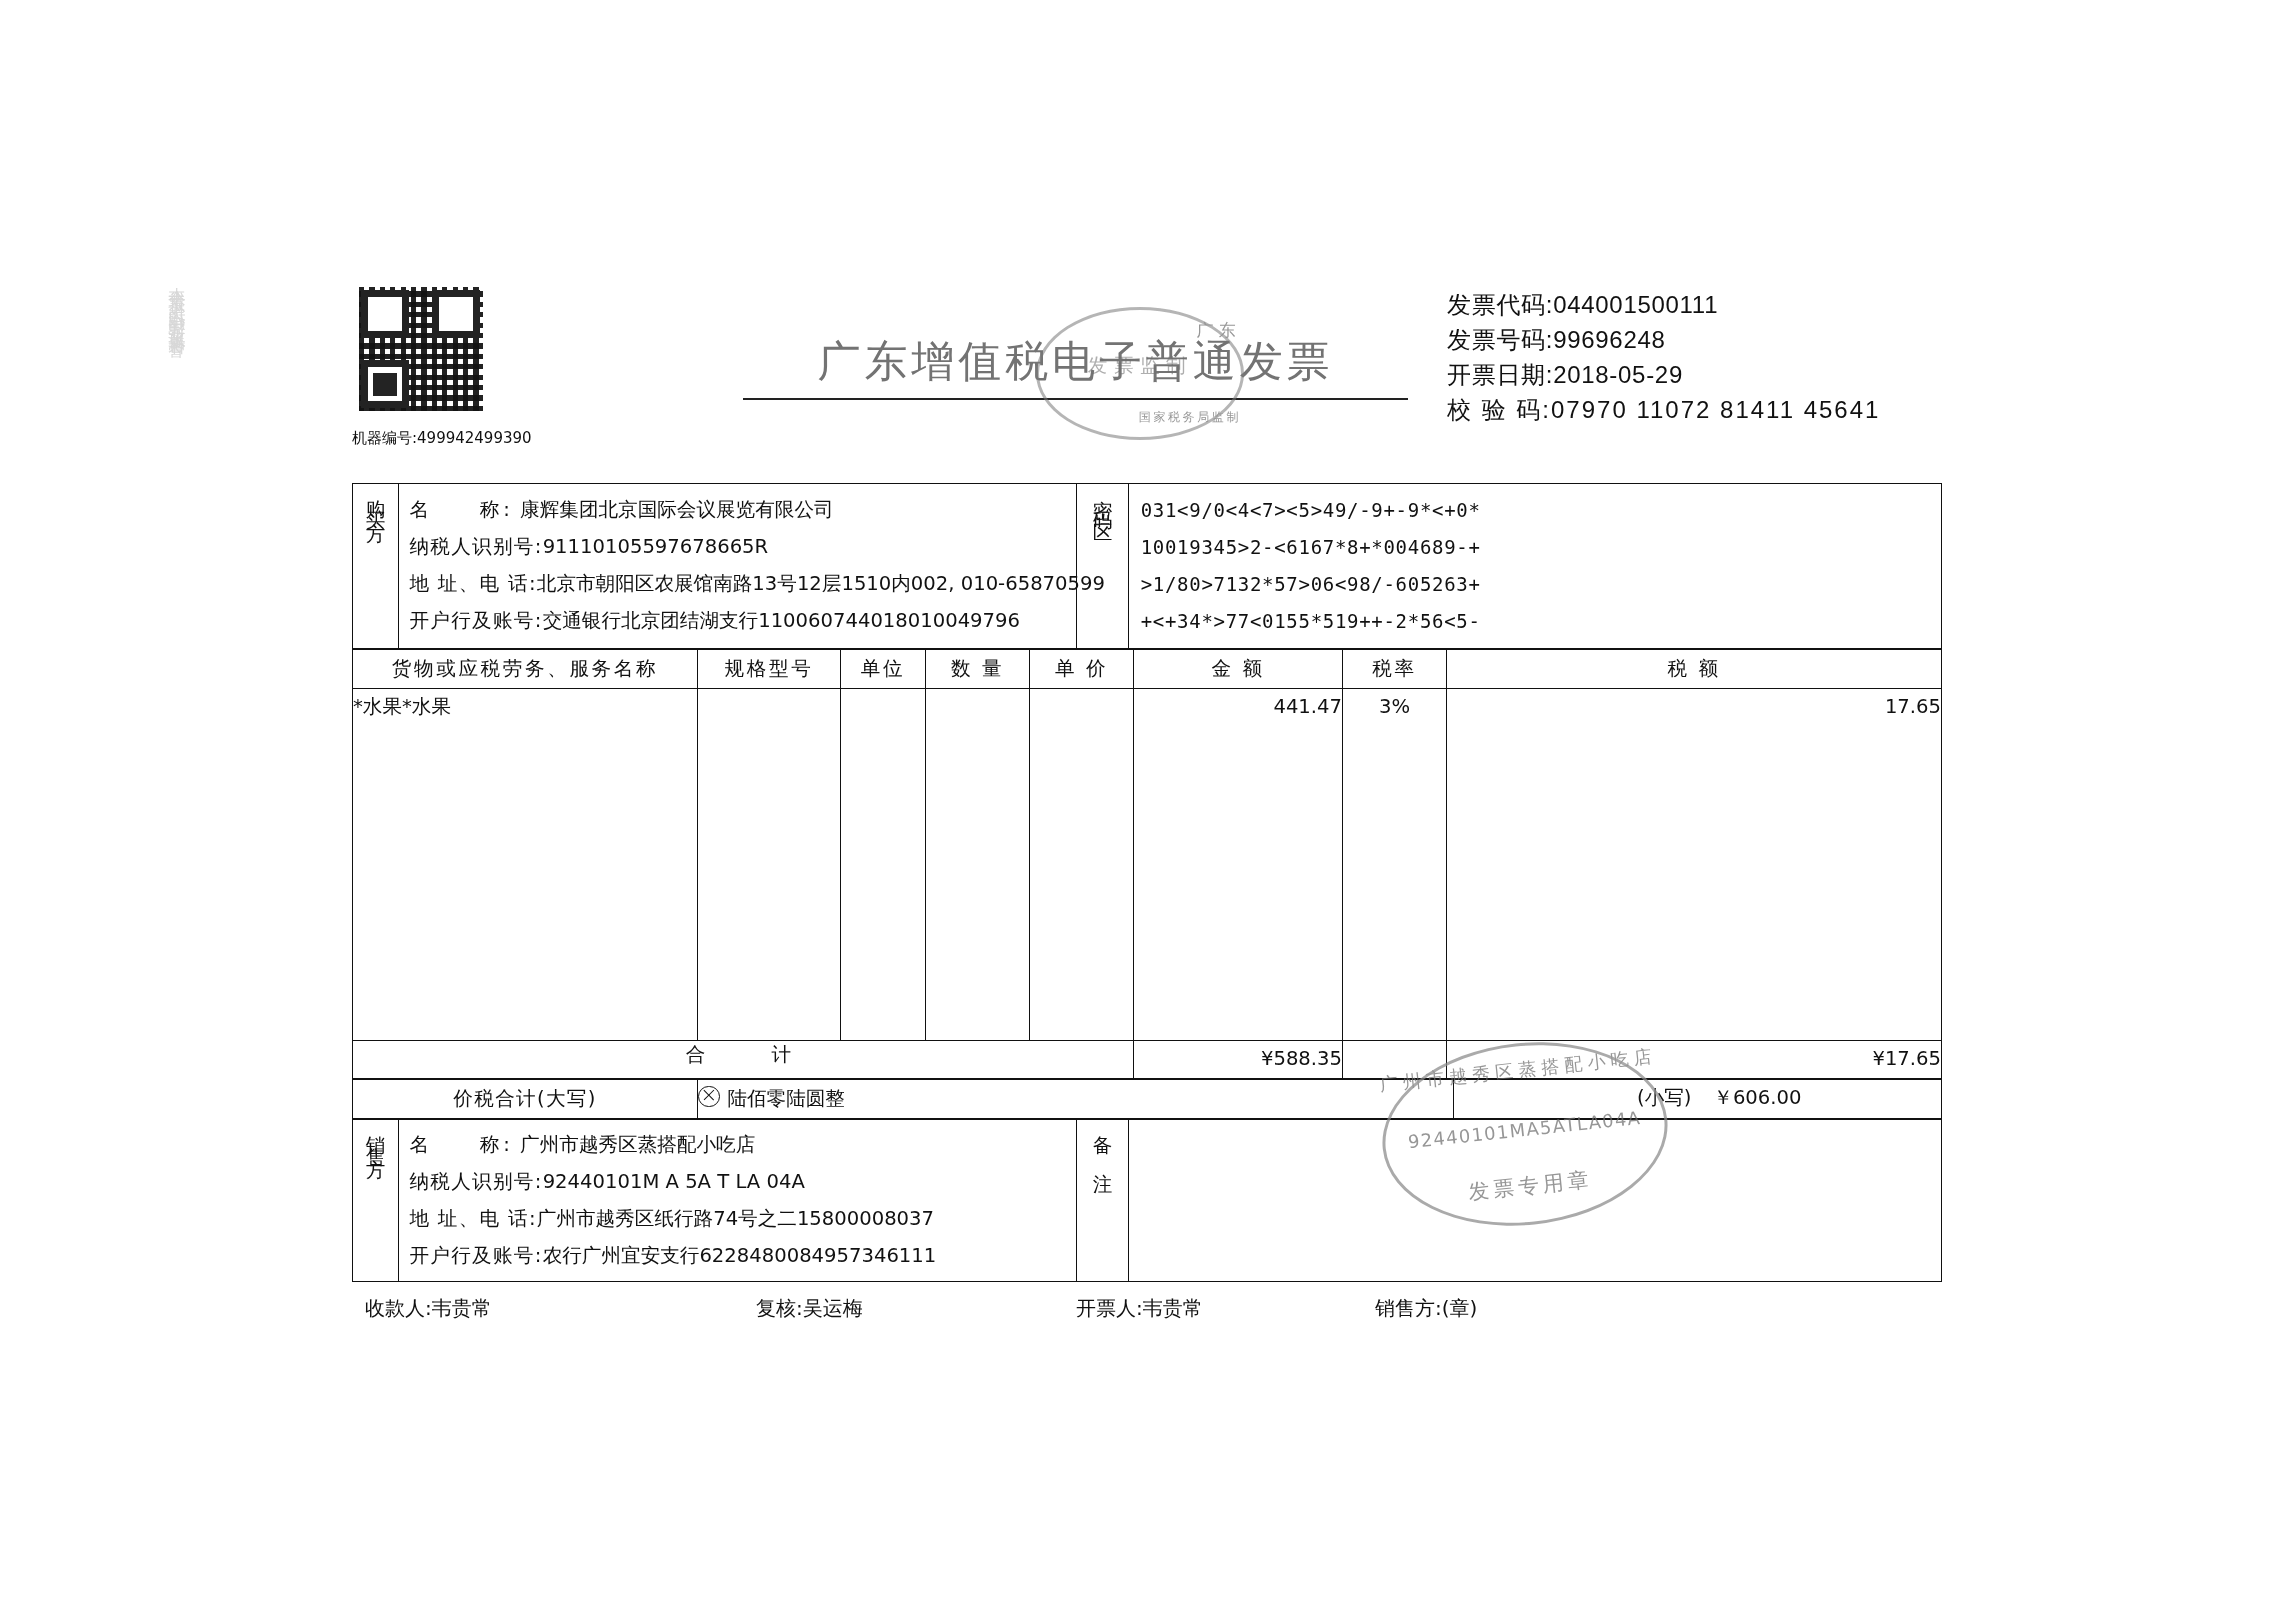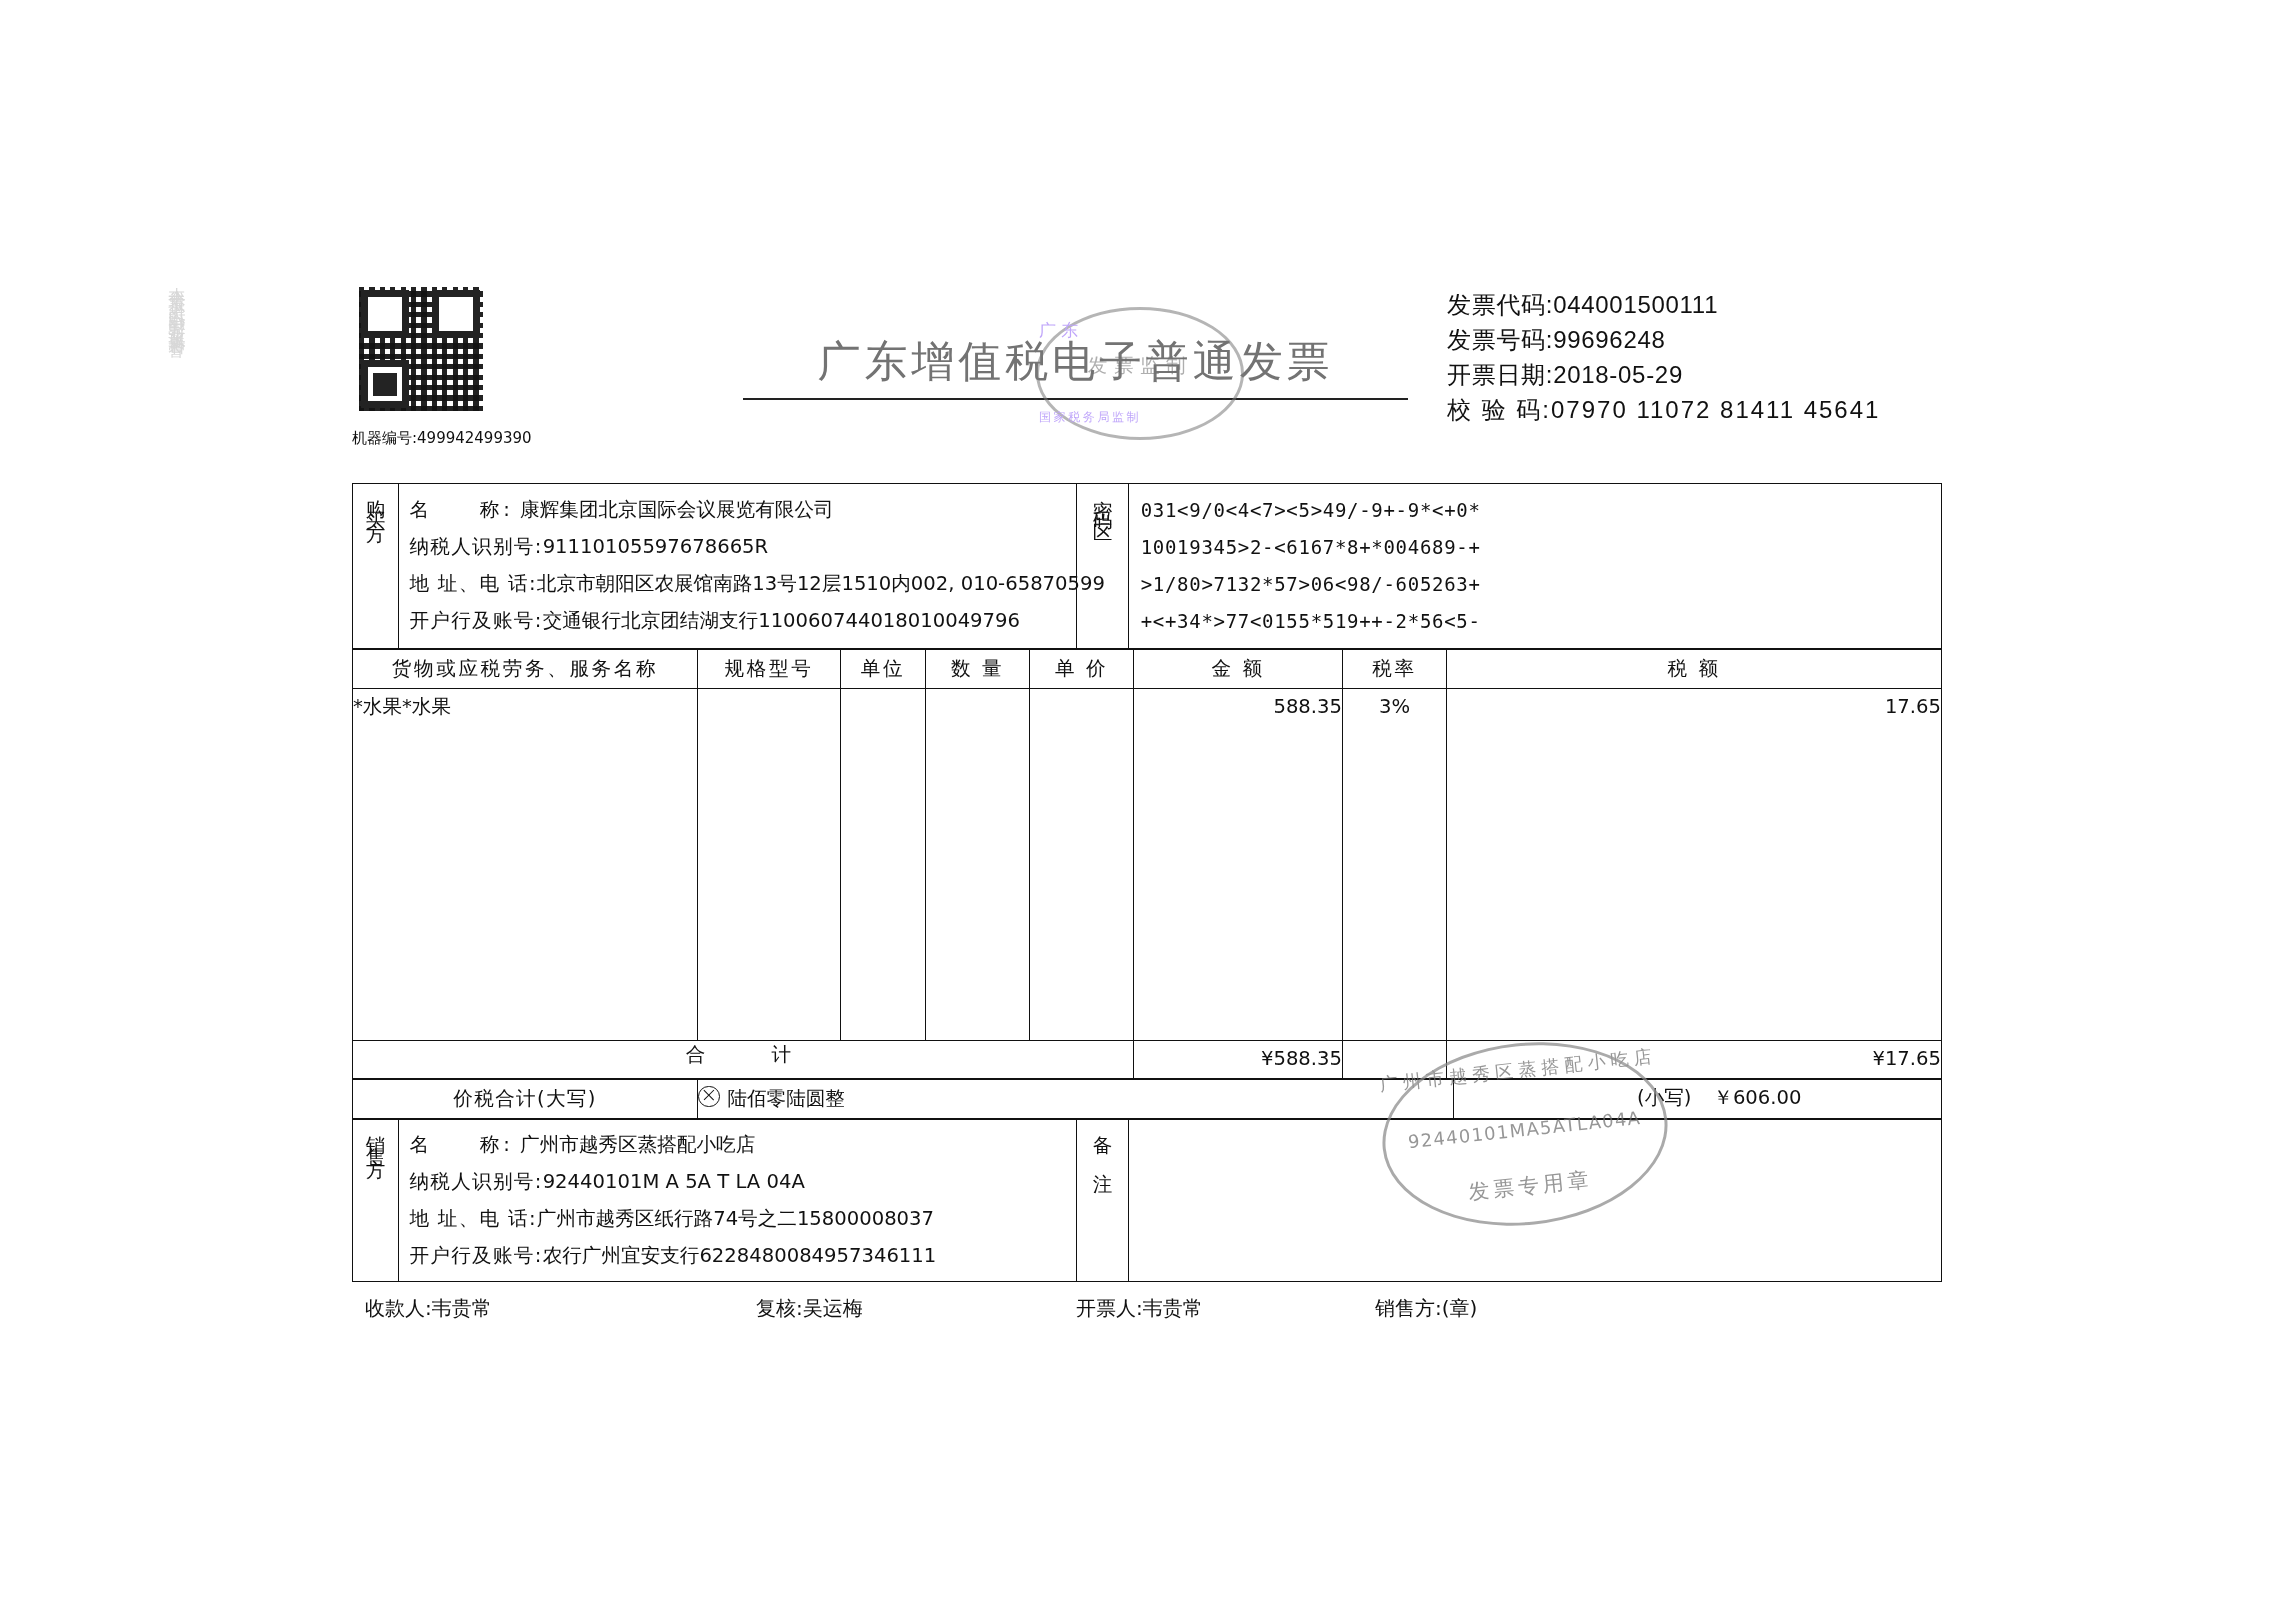--- a/index.html
+++ b/index.html
@@ -133,22 +133,22 @@
     width: 202px;
     height: 127px;
     border: 3.3px solid #7a7a7a;
     border-radius: 50%;
     opacity: .55;
     pointer-events: none;
   }
   .seal-title .l1, .seal-title .l2 {
     position: absolute;
     width: 100%;
-    text-align: left;
-    color: #8b5cf6;
+    text-align: right;
+    color: #404040;
     font-family: Liberation Sans, sans-serif;
     white-space: nowrap;
   }
   .seal-title .l1 { top: 9px; font-size: 17px; letter-spacing: 5.2px; }
   .seal-title .l2 { bottom: 10.4px; font-size: 12px; letter-spacing: 2.6px; }
   .seal-title .mid {
     position: absolute; top: 42px; width: 100%; text-align:center;
     font-size: 19.6px; color:#6d6d6d; letter-spacing: 6.5px;
     font-family: "DejaVu Sans", sans-serif;
   }
@@ -374,21 +374,21 @@
       <td class="colhead">金 额</td>
       <td class="colhead">税率</td>
       <td class="colhead">税 额</td>
     </tr>
     <tr style="height:352px">
       <td class="cell">*水果*水果</td>
       <td class="cell c"></td>
       <td class="cell c"></td>
       <td class="cell r"></td>
       <td class="cell r"></td>
-      <td class="cell r">588.35</td>
+      <td class="cell r">441.47</td>
       <td class="cell c">3%</td>
       <td class="cell r">17.65</td>
     </tr>
     <tr class="total-row">
       <td class="sum-label" colspan="5">合　　计</td>
       <td class="cell r">¥588.35</td>
       <td class="cell"></td>
       <td class="cell r">¥17.65</td>
     </tr>
   </tbody>

